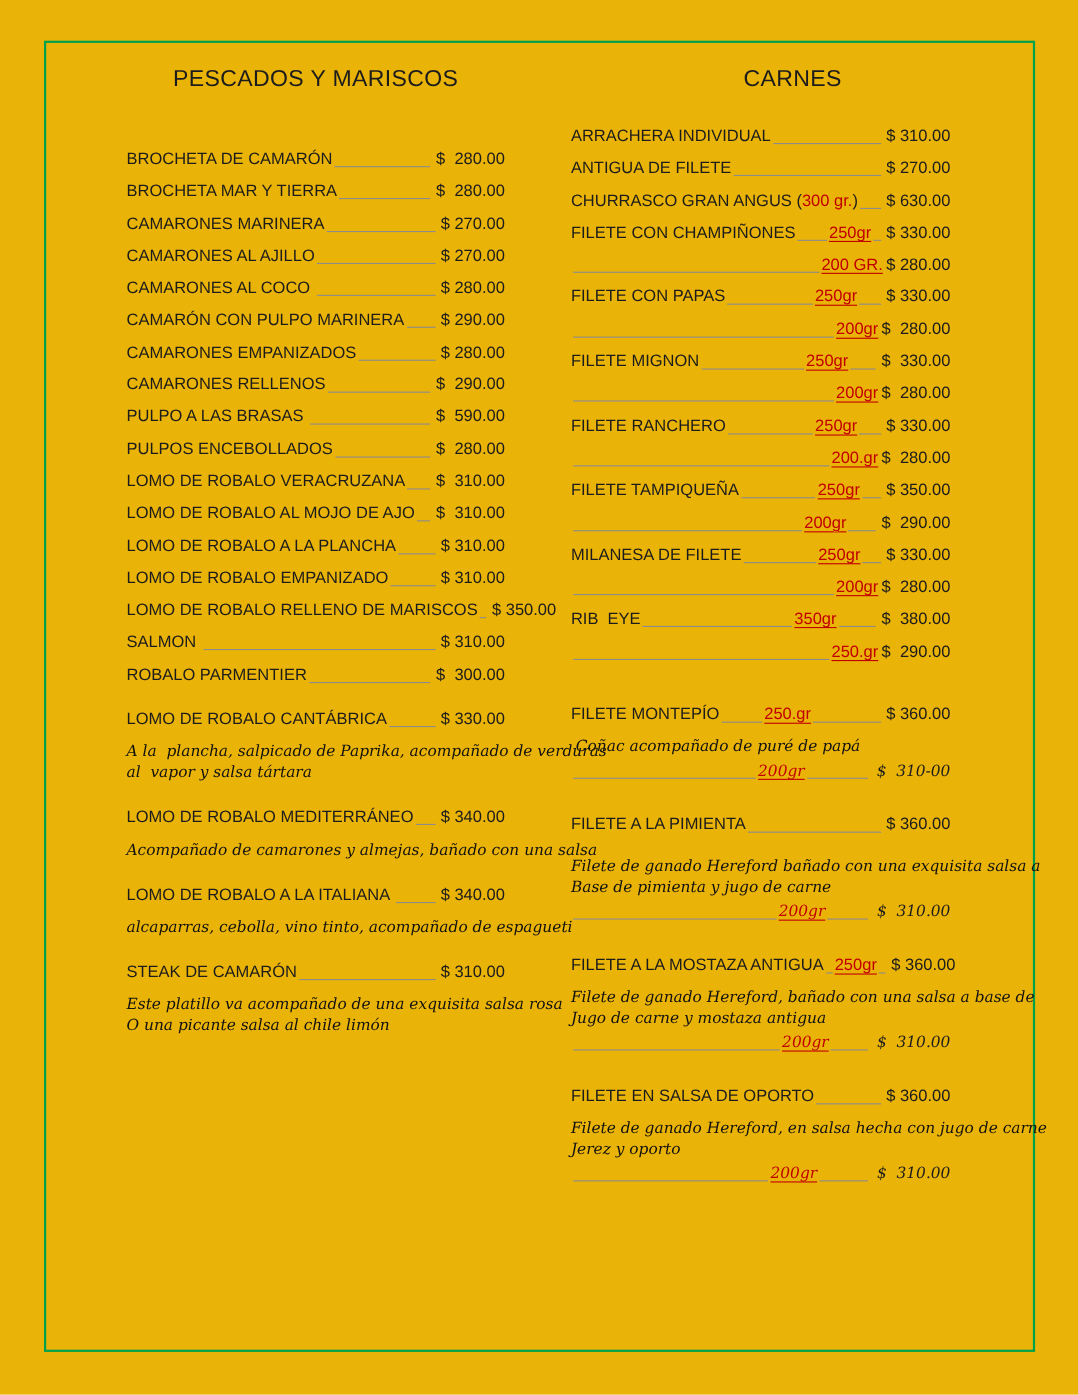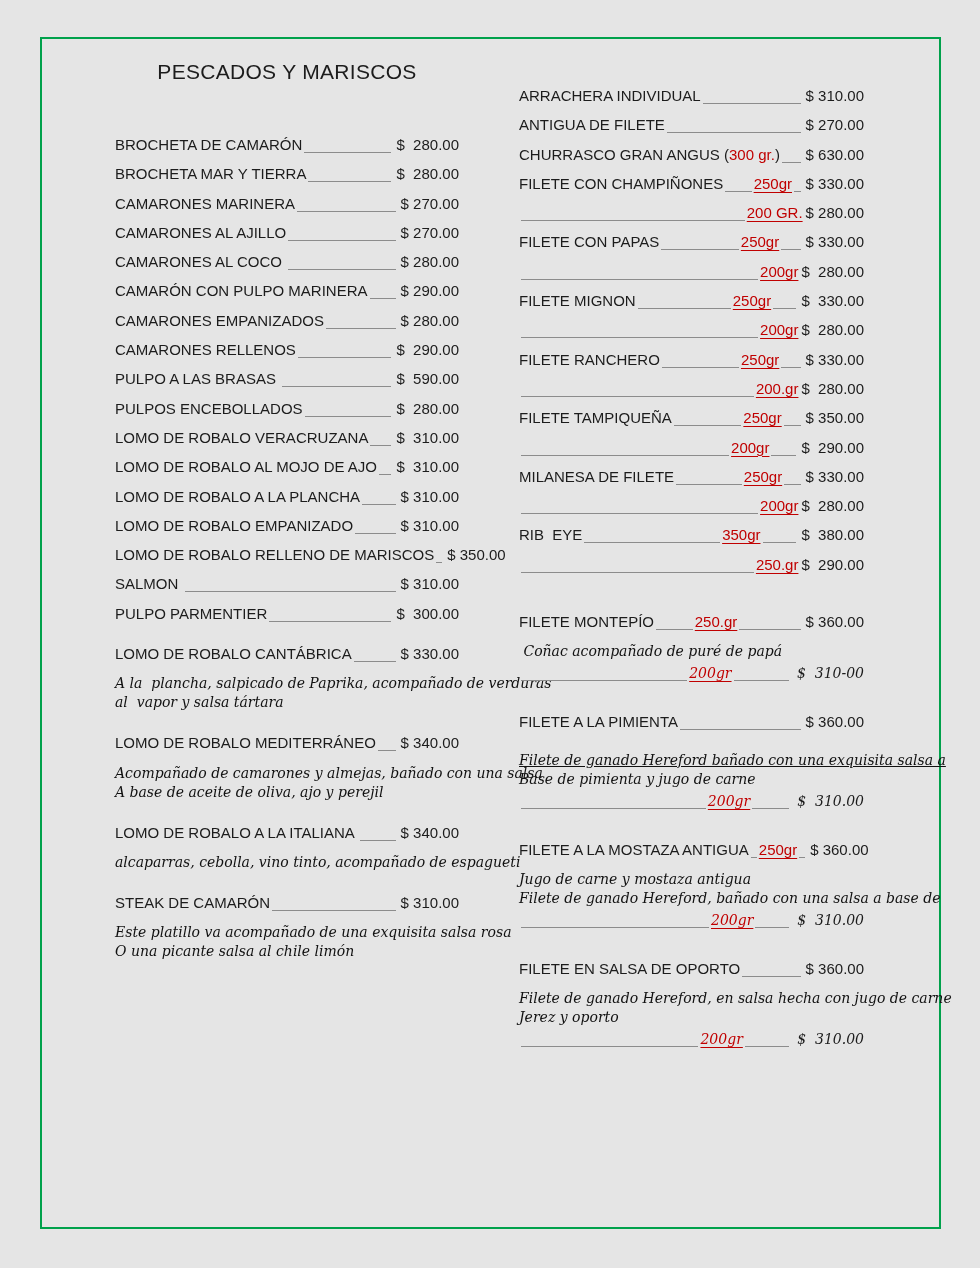--- a/index.html
+++ b/index.html
@@ -1,19 +1,19 @@
 <!DOCTYPE html>
 <html><head>
 <meta charset="utf-8">
 <style>
   html,body{margin:0;padding:0;background:#ffffff;}
   .page{
     position:relative;
     width:980px;height:1268px;
-    background:#e5e5e5;
+    background:#eab308;
     font-family:"Liberation Sans",sans-serif;
     color:#1c1c1c;
     overflow:hidden;
   }
   .frame{
     position:absolute;left:40px;top:37px;
     width:897px;height:1188px;
     border:2px solid #00A14B;
   }
   .col{position:absolute;top:58px;}
@@ -143,21 +143,21 @@
           <span class="txt">LOMO DE ROBALO RELLENO DE MARISCOS</span>
           <span class="fill" style="flex-grow: 1;"></span>
           <span class="price">$ 350.00</span>
         </div>
         <div class="row">
           <span class="txt">SALMON </span>
           <span class="fill" style="flex-grow: 1;"></span>
           <span class="price">$ 310.00</span>
         </div>
         <div class="row">
-          <span class="txt">PULPO PARMENTIER</span>
+          <span class="txt">ROBALO PARMENTIER</span>
           <span class="fill" style="flex-grow: 1;"></span>
           <span class="price">$  300.00</span>
         </div>
       </div>
     <div class="specials specials-left" id="specials-pescados">
         <div class="block">
           <div class="row head">
             <span class="txt">LOMO DE ROBALO CANTÁBRICA</span>
             <span class="fill" style="flex-grow: 1;"></span>
             <span class="price">$ 330.00</span>
@@ -165,21 +165,20 @@
           <div class="desc">A la  plancha, salpicado de Paprika, acompañado de verduras</div>
           <div class="desc">al  vapor y salsa tártara</div>
         </div>
         <div class="block">
           <div class="row head">
             <span class="txt">LOMO DE ROBALO MEDITERRÁNEO</span>
             <span class="fill" style="flex-grow: 1;"></span>
             <span class="price">$ 340.00</span>
           </div>
           <div class="desc">Acompañado de camarones y almejas, bañado con una salsa</div>
-          <div class="desc">A base de aceite de oliva, ajo y perejil</div>
         </div>
         <div class="block">
           <div class="row head">
             <span class="txt">LOMO DE ROBALO A LA ITALIANA </span>
             <span class="fill" style="flex-grow: 1;"></span>
             <span class="price">$ 340.00</span>
           </div>
           <div class="desc">alcaparras, cebolla, vino tinto, acompañado de espagueti</div>
         </div>
         <div class="block">
@@ -188,20 +187,21 @@
             <span class="fill" style="flex-grow: 1;"></span>
             <span class="price">$ 310.00</span>
           </div>
           <div class="desc">Este platillo va acompañado de una exquisita salsa rosa</div>
           <div class="desc">O una picante salsa al chile limón</div>
         </div>
       </div>
   </div>
 
   <div class="col col-right">
+    <div class="title">CARNES</div>
     <div class="rows rows-right" id="rows-carnes">
         <div class="row">
           <span class="txt">ARRACHERA INDIVIDUAL</span>
           <span class="fill" style="flex-grow: 1;"></span>
           <span class="price">$ 310.00</span>
         </div>
         <div class="row">
           <span class="txt">ANTIGUA DE FILETE</span>
           <span class="fill" style="flex-grow: 1;"></span>
           <span class="price">$ 270.00</span>
@@ -315,39 +315,39 @@
             <span class="fill" style="flex-grow: 1;"></span>
             <span class="price">$  310-00</span>
           </div>
         </div>
         <div class="block">
           <div class="row head">
             <span class="txt">FILETE A LA PIMIENTA</span>
             <span class="fill" style="flex-grow: 1;"></span>
             <span class="price">$ 360.00</span>
           </div>
-          <div class="desc" style="margin-top: 8px; text-decoration: underline;">Filete de ganado Hereford bañado con una exquisita salsa a</div>
+          <div class="desc" style="margin-top: 8px;">Filete de ganado Hereford bañado con una exquisita salsa a</div>
           <div class="desc">Base de pimienta y jugo de carne</div>
           <div class="row sub">
             <span class="fill" style="flex-grow: 5;"></span>
             <span class="red u">200gr</span>
             <span class="fill" style="flex-grow: 1;"></span>
             <span class="price">$  310.00</span>
           </div>
         </div>
         <div class="block">
           <div class="row head">
             <span class="txt">FILETE A LA MOSTAZA ANTIGUA</span>
             <span class="fill" style="flex-grow: 0.4;"></span>
             <span class="red u">250gr</span>
             <span class="fill" style="flex-grow: 0.8;"></span>
             <span class="price">$ 360.00</span>
           </div>
+          <div class="desc">Filete de ganado Hereford, bañado con una salsa a base de</div>
           <div class="desc">Jugo de carne y mostaza antigua</div>
-          <div class="desc">Filete de ganado Hereford, bañado con una salsa a base de</div>
           <div class="row sub">
             <span class="fill" style="flex-grow: 5;"></span>
             <span class="red u">200gr</span>
             <span class="fill" style="flex-grow: 0.9;"></span>
             <span class="price">$  310.00</span>
           </div>
         </div>
         <div class="block">
           <div class="row head">
             <span class="txt">FILETE EN SALSA DE OPORTO</span>

